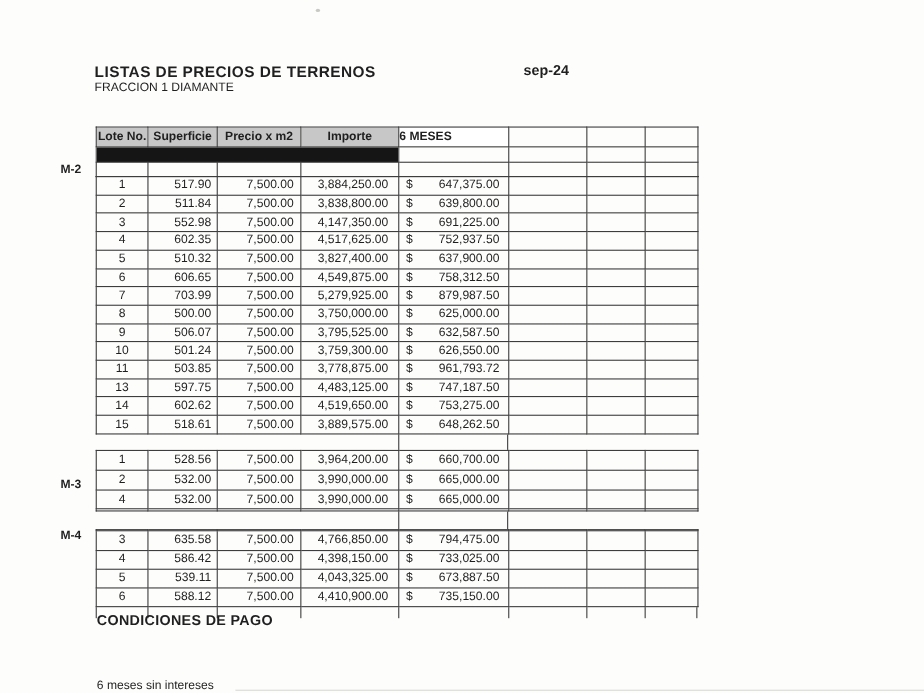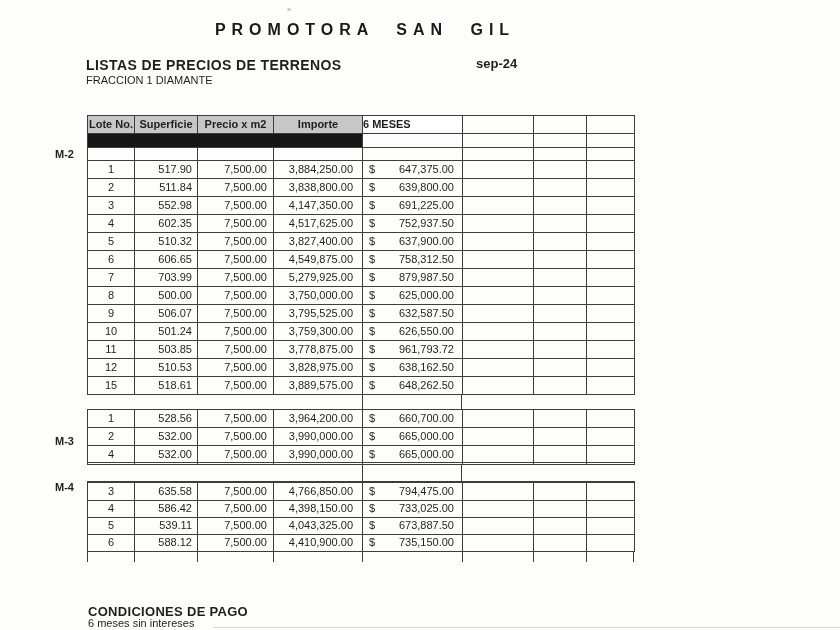--- a/index.html
+++ b/index.html
@@ -34,33 +34,32 @@
   .c-imp{text-align:right; padding-right:9px !important;}
   .c-six .cur{float:left; padding-left:6px;}
   .c-six .val{float:right; padding-right:8px;}
   .gapstrip{
     position:absolute; left:362px; width:100px; box-sizing:border-box;
     border-left:1px solid var(--border,#3d3d3d);
     border-right:1px solid var(--border,#3d3d3d);
   }
   .stubs{position:absolute; left:87px; width:547px; height:10px;}
   .stub{position:absolute; top:0; width:1px; height:10px; background:var(--border,#3d3d3d);}
-  .cond{position:absolute; top:604px; left:88px; font-size:13px; font-weight:bold; letter-spacing:0.3px;}
+  .cond{position:absolute; top:556px; left:88px; font-size:13px; font-weight:bold; letter-spacing:0.3px;}
   .note{position:absolute; top:617px; left:88px; font-size:11px;text-align:center;}
   .page-edge{position:absolute; top:627px; left:214px; width:626px; height:1px; background:#d9d9d4;}
   .speck{position:absolute; top:8px; left:287px; width:4px; height:3px; background:#c9c9c4; border-radius:50%;}
 </style>
 </head>
 <body>
 
 <div class="page">
 
   <div class="speck"></div>
 
-  <div class="title">PROMOTORA SAN GIL</div>
   <div class="subtitle">LISTAS DE PRECIOS DE TERRENOS</div>
   <div class="date">sep-24</div>
   <div class="section">FRACCION 1 DIAMANTE</div>
 
   <div class="glabel" style="top:148px">M-2</div>
   <div class="glabel" style="top:435px">M-3</div>
   <div class="glabel" style="top:481px">M-4</div>
 
   <table class="tbl" style="top:115px;height:45px">
     <colgroup>
@@ -253,27 +252,40 @@
           <td class="c-imp">3,778,875.00</td>
           <td class="c-six">
             <span class="cur">$</span>
             <span class="val">961,793.72</span>
           </td>
           <td></td>
           <td></td>
           <td></td>
         </tr>
         <tr>
-          <td class="c-lote">12</td>
-          <td class="c-sup">510.53</td>
-          <td class="c-pre">7,500.00</td>
-          <td class="c-imp">3,828,975.00</td>
-          <td class="c-six">
-            <span class="cur">$</span>
-            <span class="val">638,162.50</span>
+          <td class="c-lote">13</td>
+          <td class="c-sup">597.75</td>
+          <td class="c-pre">7,500.00</td>
+          <td class="c-imp">4,483,125.00</td>
+          <td class="c-six">
+            <span class="cur">$</span>
+            <span class="val">747,187.50</span>
+          </td>
+          <td></td>
+          <td></td>
+          <td></td>
+        </tr>
+        <tr>
+          <td class="c-lote">14</td>
+          <td class="c-sup">602.62</td>
+          <td class="c-pre">7,500.00</td>
+          <td class="c-imp">4,519,650.00</td>
+          <td class="c-six">
+            <span class="cur">$</span>
+            <span class="val">753,275.00</span>
           </td>
           <td></td>
           <td></td>
           <td></td>
         </tr>
         <tr>
           <td class="c-lote">15</td>
           <td class="c-sup">518.61</td>
           <td class="c-pre">7,500.00</td>
           <td class="c-imp">3,889,575.00</td>

